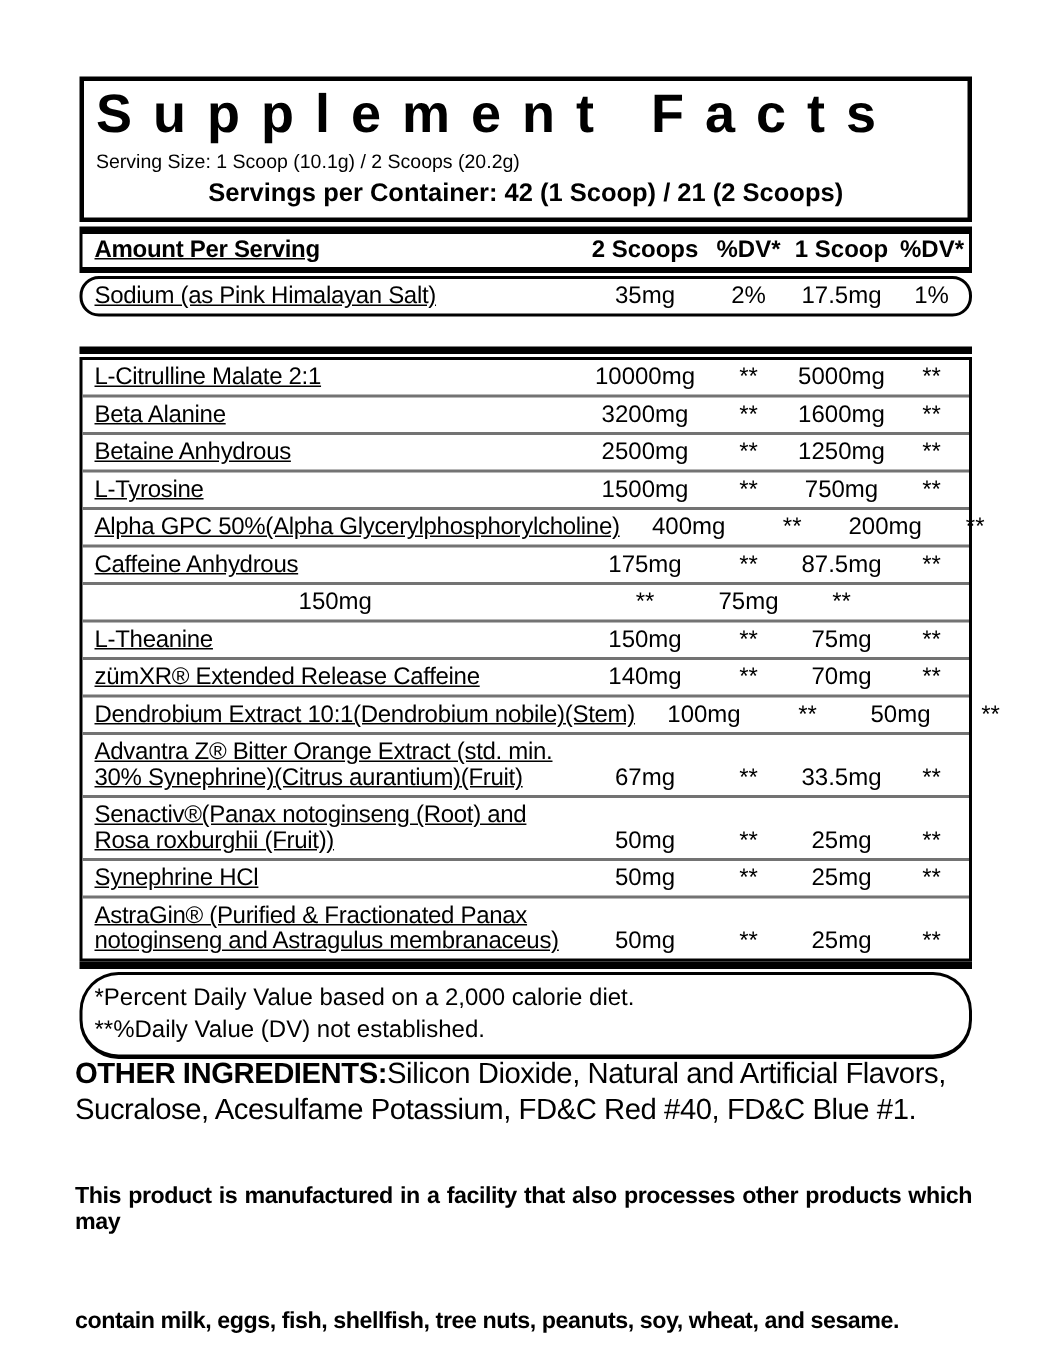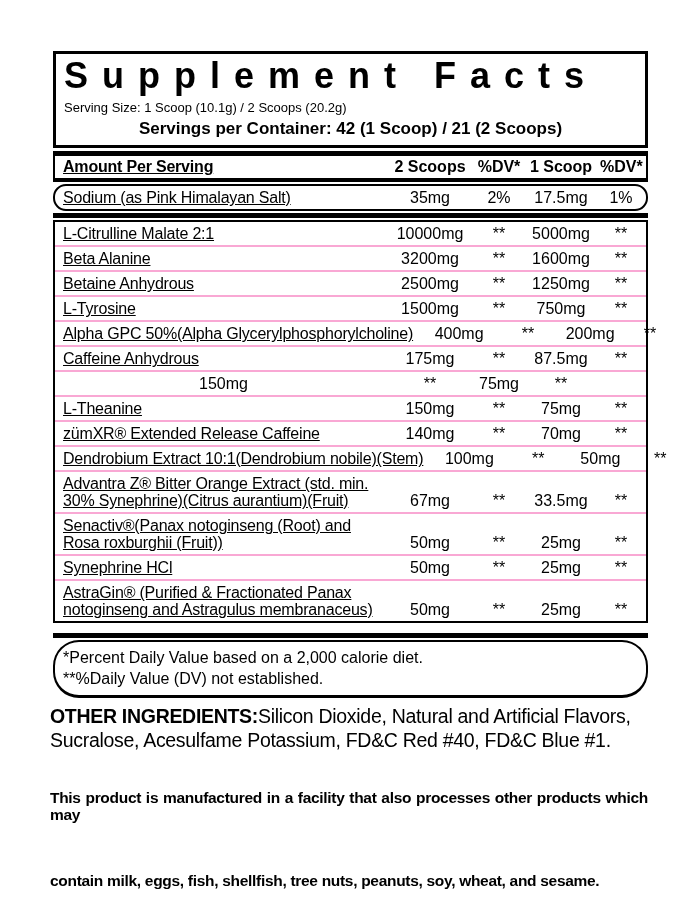--- a/index.html
+++ b/index.html
@@ -68,28 +68,28 @@
     font-weight: bold;
     padding: 2px 4px 3px 8px;
   }
   .cell-name {
     white-space: pre;
     letter-spacing: -0.2px;
     text-decoration: underline;
   }
   .cell-amt { text-align: center; white-space: nowrap; }
   .cell-dv  { text-align: center; white-space: nowrap; }
-  .sodium-box { margin-bottom: 2px; border-radius: 13px; }
+  .sodium-box { margin-bottom: 20px; border-radius: 13px; }
   .bar {
     height: 5px;
     background: #000000;
     margin: 0 0 2px 0;
   }
-  .rows-box { margin-bottom: 10px; }
-  .rows-box .grid-row + .grid-row { border-top: 2px solid #f9a8d4; }
+  .rows-box { margin-bottom: 0; }
+  .rows-box .grid-row + .grid-row { border-top: 2px solid #737373; }
   .footnote-box {
     border-bottom-width: 3px;
     padding: 5px 8px 6px 8px;
     font-size: 16px;
     line-height: 21px;
     border-radius: 26px;
   }
   .other-ingredients {
     position: absolute;
     left: 50px;

